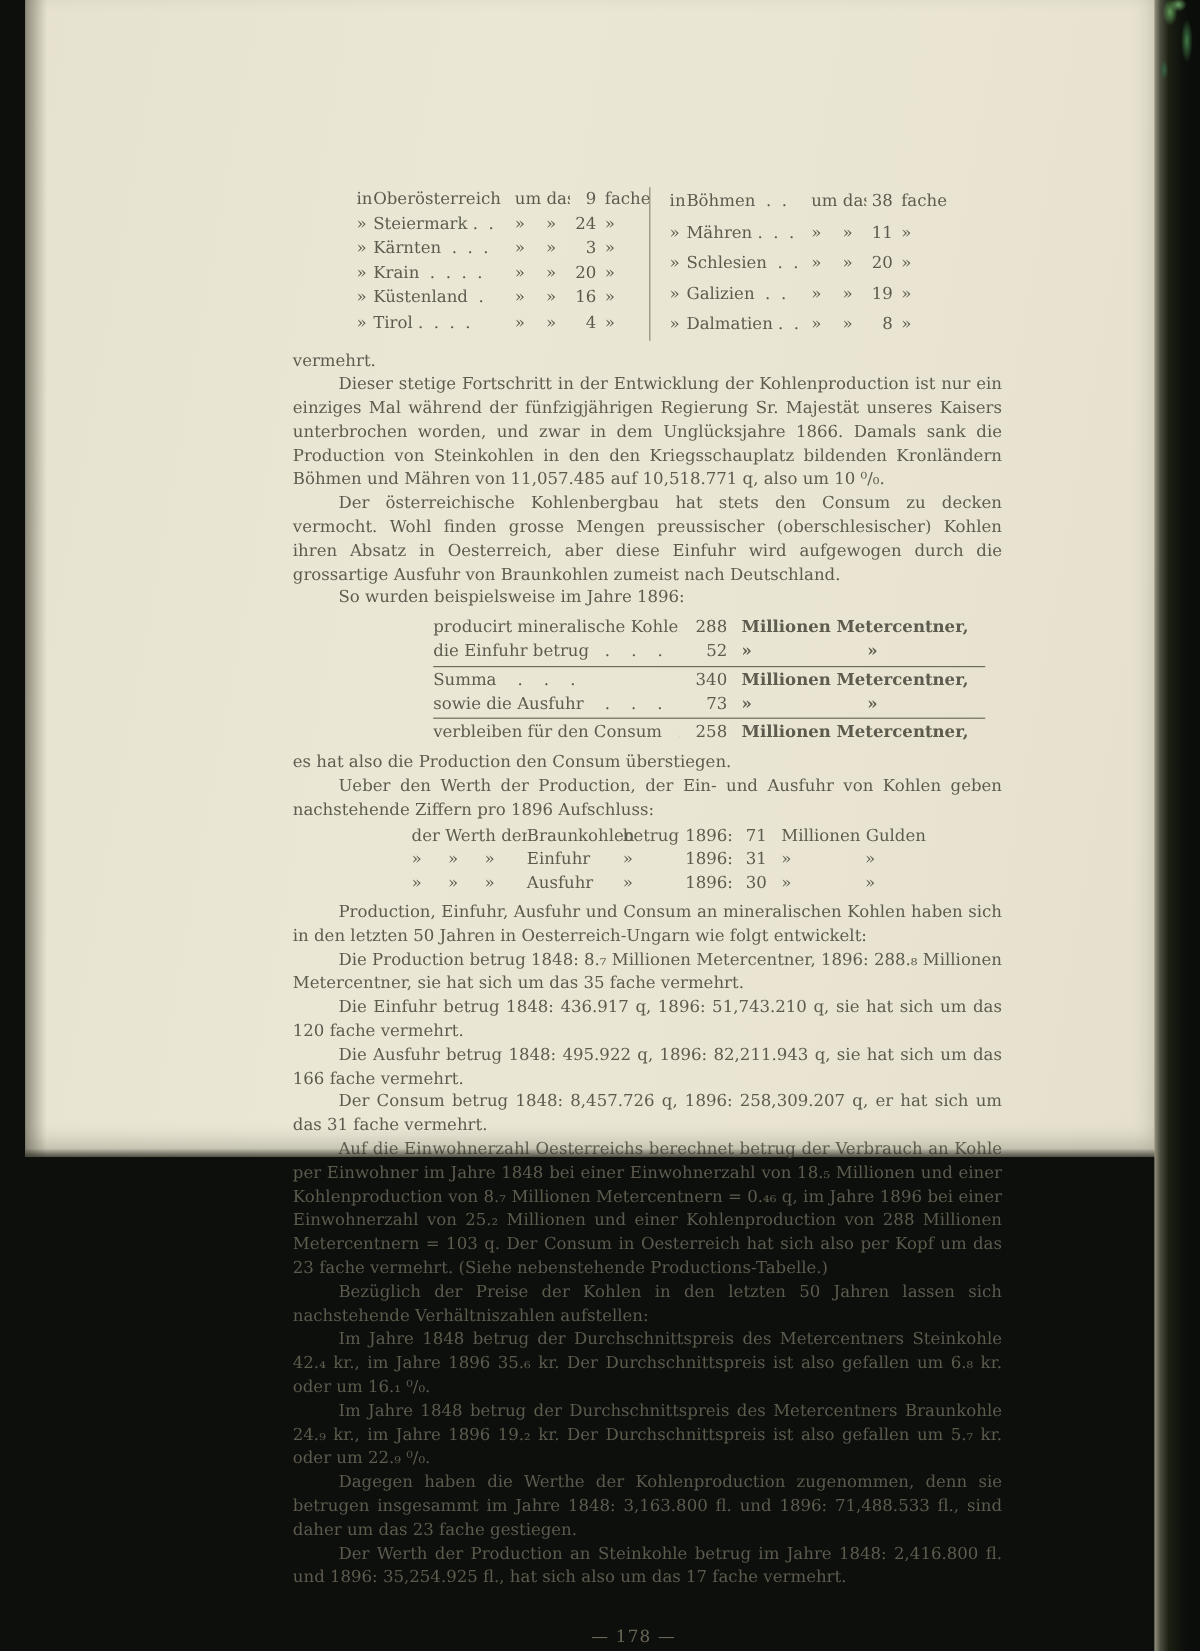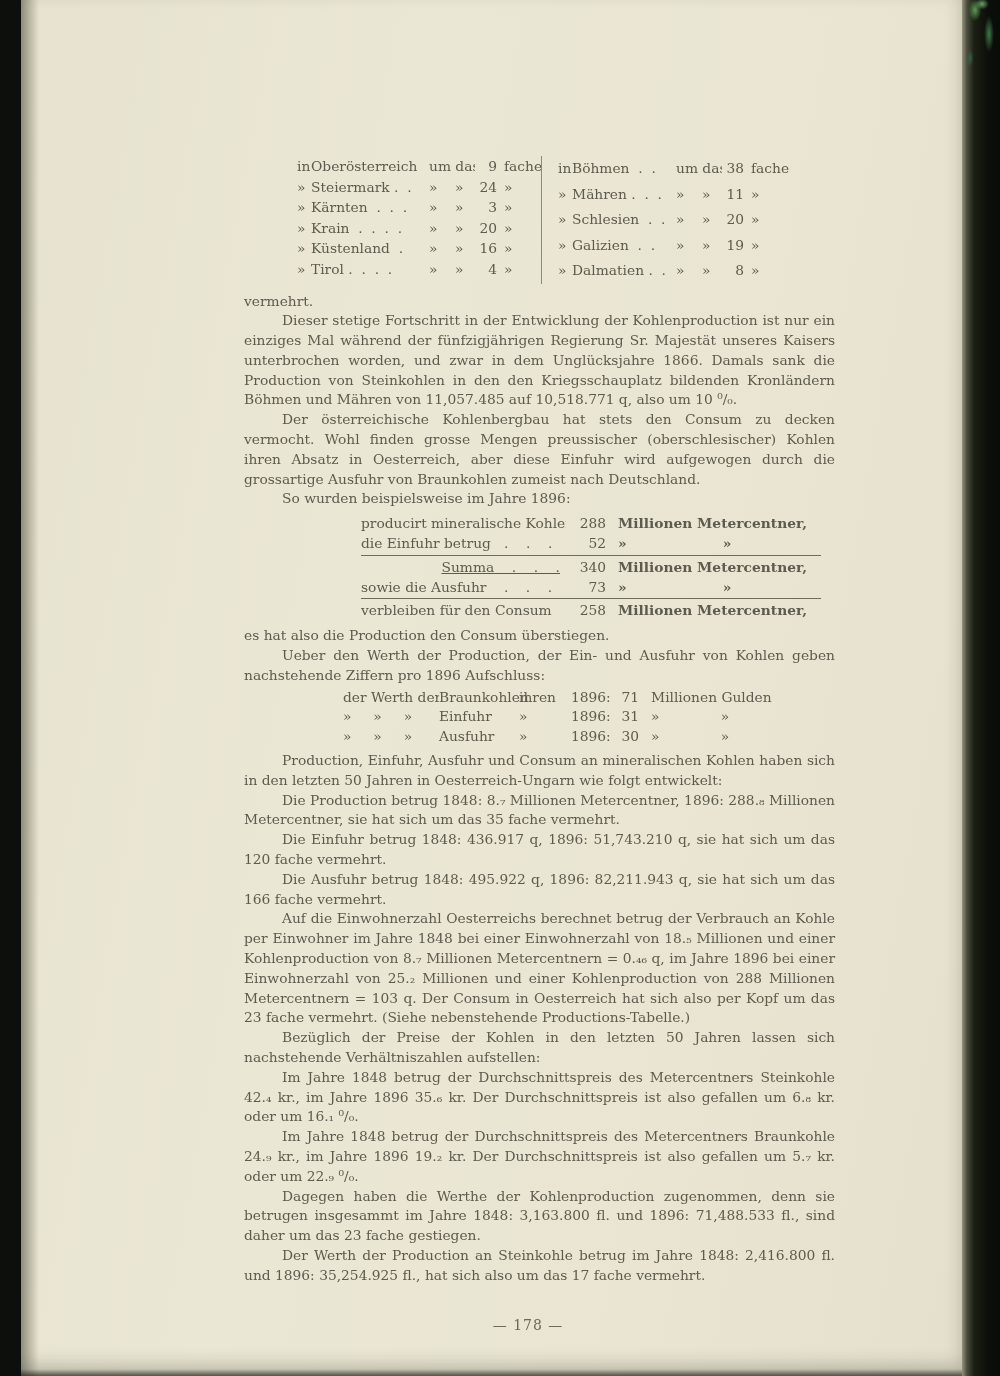--- a/index.html
+++ b/index.html
@@ -6,21 +6,21 @@
   html,body { width:1000px; height:1376px; }
   body {
     background:#0b0e0a;
     font-family:"DejaVu Serif","Liberation Serif",serif;
     overflow:hidden;
   }
   .scan { position:relative; width:1000px; height:1376px; background:#0c0f0b; overflow:hidden; }
 
   
   .page {
-    position:absolute; left:21px; top:0; width:942px; height:1376px;
+    position:absolute; left:21px; top:0; width:942px; height:964px;
     background:linear-gradient(100deg,#e6e2cf 0%, #ebe7d5 35%, #e9e5d2 70%, #e4e0cd 100%);
     box-shadow: inset 0 -10px 18px rgba(25,25,12,0.25);
   }
   .page::before {
     content:""; position:absolute; left:0; top:0; bottom:0; width:18px;
     background:linear-gradient(90deg, rgba(40,40,26,0.38), rgba(40,40,26,0));
   }
   .page::after {
     content:""; position:absolute; left:0; right:0; bottom:0; height:7px;
     background:linear-gradient(0deg, rgba(15,16,8,0.6), rgba(15,16,8,0));
@@ -58,21 +58,21 @@
   .tt-right .tt-row { grid-template-columns:14px 104px 46px 22px 40px; line-height:25.5px; }
   .tt-divider { width:1px; background:#8e8a77; margin-left:4px; }
   .tt-m, .tt-name, .tt-mid { white-space:pre; overflow:hidden; }
   .tt-num { text-align:right; }
   .tt-unit { padding-left:7px; }
 
   
   .pt { margin:5px 0 5px 140px; text-align:left; width:460px; }
   .pt-row { display:grid; grid-template-columns:205px 40px auto; }
   .pt-label { white-space:pre; overflow:hidden; }
-  .pt-label.right { text-align:right; padding-right:6px;text-decoration:underline; }
+  .pt-label.right { text-align:left; padding-right:6px; }
   .pt-num { text-align:right; }
   .pt-unit { padding-left:12px; white-space:pre; overflow:hidden;font-weight:bold; }
   .pt-row.rule { border-bottom:1px solid #6f6c5c; padding-bottom:1px; margin-bottom:2px; }
 
   
   .vt { margin:2px 0 4px 122px; text-align:left; }
   .vt-row { display:grid; grid-template-columns:96px 80px 52px 46px 22px auto; }
   .vt-prefix, .vt-verb, .vt-unit { white-space:pre; overflow:hidden; }
   .vt-num { text-align:right; }
   .vt-unit { padding-left:12px; }
@@ -209,21 +209,21 @@
         </div>
       </div>
 
       <p class="para flush">es hat also die Production den Consum überstiegen.</p>
       <p class="para">Ueber den Werth der Production, der Ein- und Ausfuhr von Kohlen geben nachstehende Ziffern pro 1896 Aufschluss:</p>
 
       <div class="vt">
         <div class="vt-row">
           <span class="vt-prefix">der Werth der</span>
           <span class="vt-item">Braunkohlen</span>
-          <span class="vt-verb">ihren</span>
+          <span class="vt-verb">betrug</span>
           <span class="vt-year">1896:</span>
           <span class="vt-num">71</span>
           <span class="vt-unit">Millionen Gulden</span>
         </div>
         <div class="vt-row">
           <span class="vt-prefix">»     »     »</span>
           <span class="vt-item">Einfuhr</span>
           <span class="vt-verb">»</span>
           <span class="vt-year">1896:</span>
           <span class="vt-num">31</span>
@@ -236,20 +236,21 @@
           <span class="vt-year">1896:</span>
           <span class="vt-num">30</span>
           <span class="vt-unit">»              »</span>
         </div>
       </div>
 
       <p class="para">Production, Einfuhr, Ausfuhr und Consum an mineralischen Kohlen haben sich in den letzten 50 Jahren in Oesterreich-Ungarn wie folgt entwickelt:</p>
       <p class="para">Die Production betrug 1848: 8.₇ Millionen Metercentner, 1896: 288.₈ Millionen Metercentner, sie hat sich um das 35 fache vermehrt.</p>
       <p class="para">Die Einfuhr betrug 1848: 436.917 q, 1896: 51,743.210 q, sie hat sich um das 120 fache vermehrt.</p>
       <p class="para">Die Ausfuhr betrug 1848: 495.922 q, 1896: 82,211.943 q, sie hat sich um das 166 fache vermehrt.</p>
+      <p class="para">Der Consum betrug 1848: 8,457.726 q, 1896: 258,309.207 q, er hat sich um das 31 fache vermehrt.</p>
       <p class="para">Auf die Einwohnerzahl Oesterreichs berechnet betrug der Verbrauch an Kohle per Einwohner im Jahre 1848 bei einer Einwohnerzahl von 18.₅ Millionen und einer Kohlenproduction von 8.₇ Millionen Metercentnern = 0.₄₆ q, im Jahre 1896 bei einer Einwohnerzahl von 25.₂ Millionen und einer Kohlenproduction von 288 Millionen Metercentnern = 103 q.  Der Consum in Oesterreich hat sich also per Kopf um das 23 fache vermehrt.  (Siehe nebenstehende Productions-Tabelle.)</p>
       <p class="para">Bezüglich der Preise der Kohlen in den letzten 50 Jahren lassen sich nachstehende Verhältniszahlen aufstellen:</p>
       <p class="para">Im Jahre 1848 betrug der Durchschnittspreis des Metercentners Steinkohle 42.₄ kr., im Jahre 1896 35.₆ kr.  Der Durchschnittspreis ist also gefallen um 6.₈ kr. oder um 16.₁ ⁰/₀.</p>
       <p class="para">Im Jahre 1848 betrug der Durchschnittspreis des Metercentners Braunkohle 24.₉ kr., im Jahre 1896 19.₂ kr.  Der Durchschnittspreis ist also gefallen um 5.₇ kr. oder um 22.₉ ⁰/₀.</p>
       <p class="para">Dagegen haben die Werthe der Kohlenproduction zugenommen, denn sie betrugen insgesammt im Jahre 1848: 3,163.800 fl. und 1896: 71,488.533 fl., sind daher um das 23 fache gestiegen.</p>
       <p class="para">Der Werth der Production an Steinkohle betrug im Jahre 1848: 2,416.800 fl. und 1896: 35,254.925 fl., hat sich also um das 17 fache vermehrt.</p>
 
       <div class="page-number">— 178 —</div>
     </div>
   </div>

